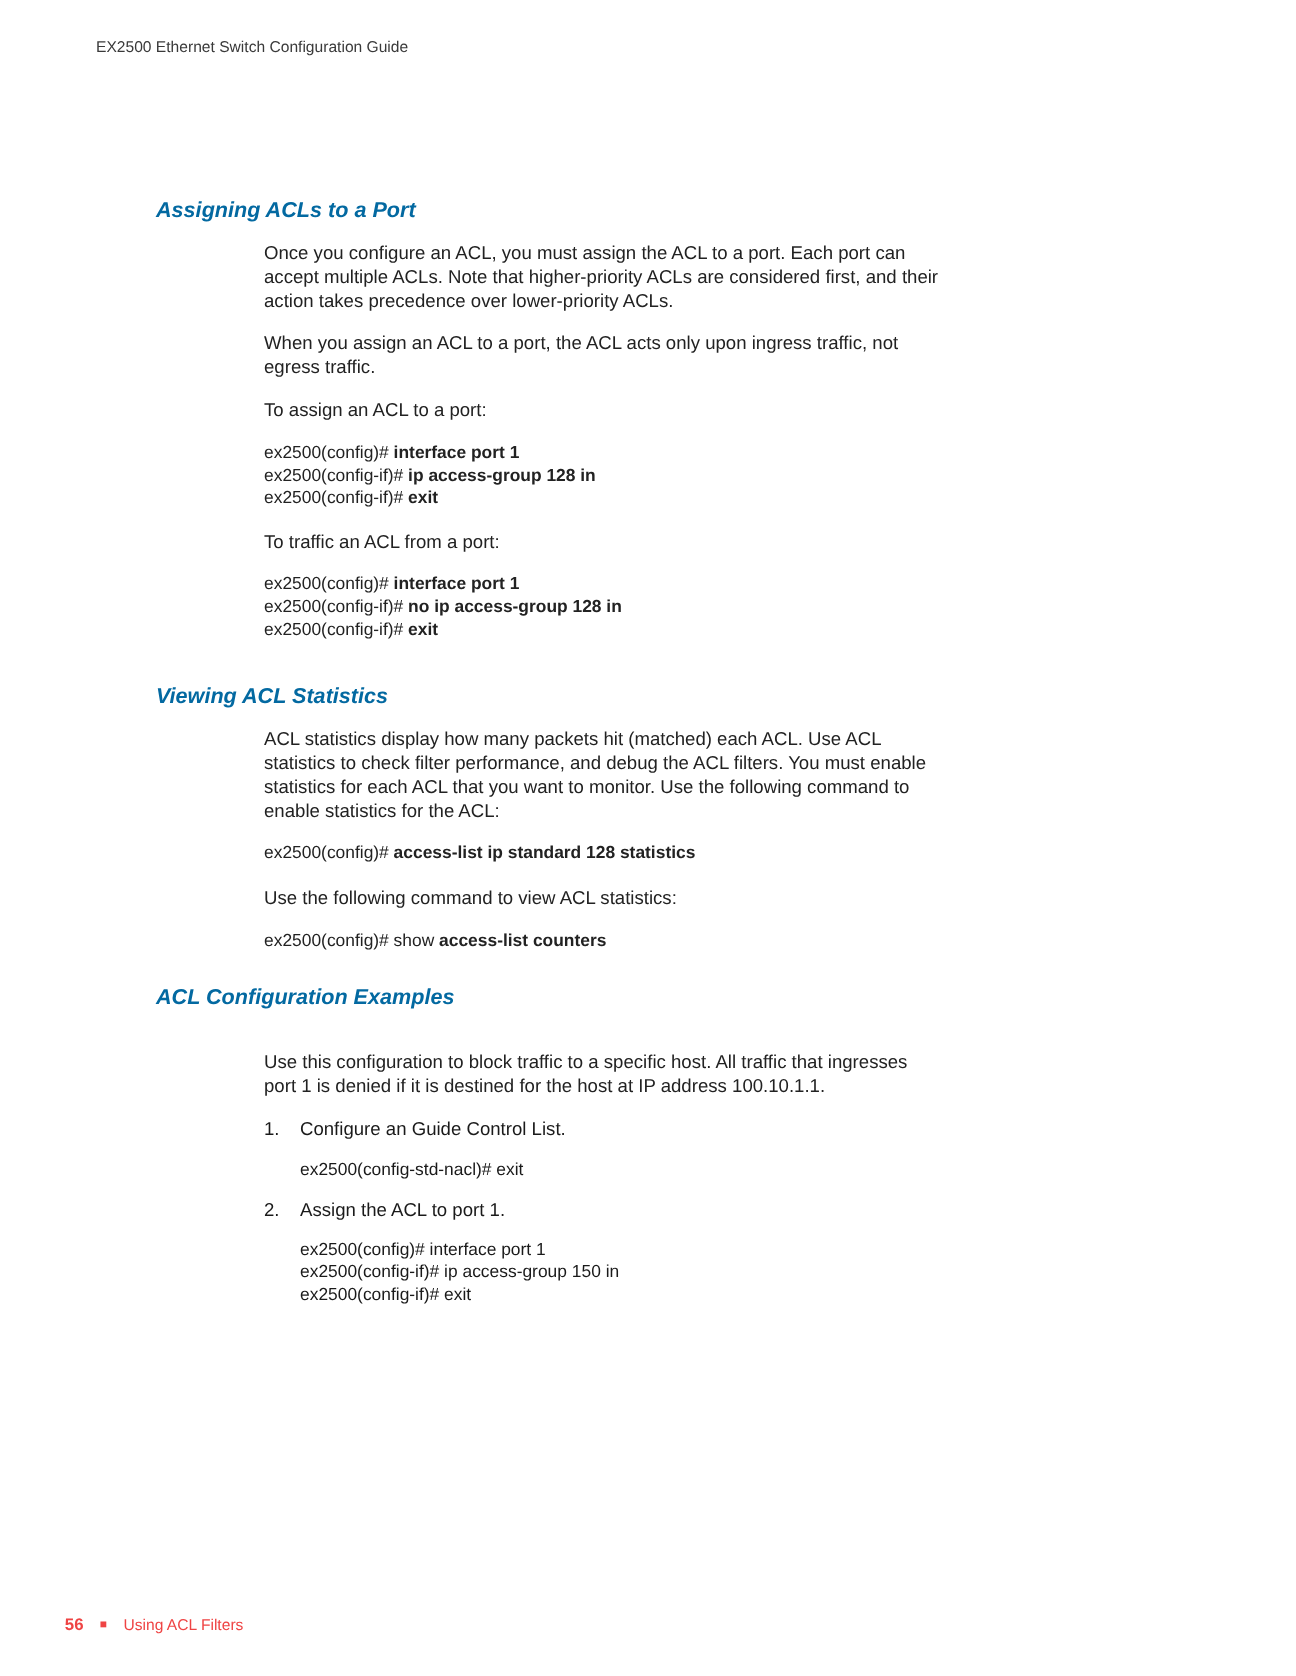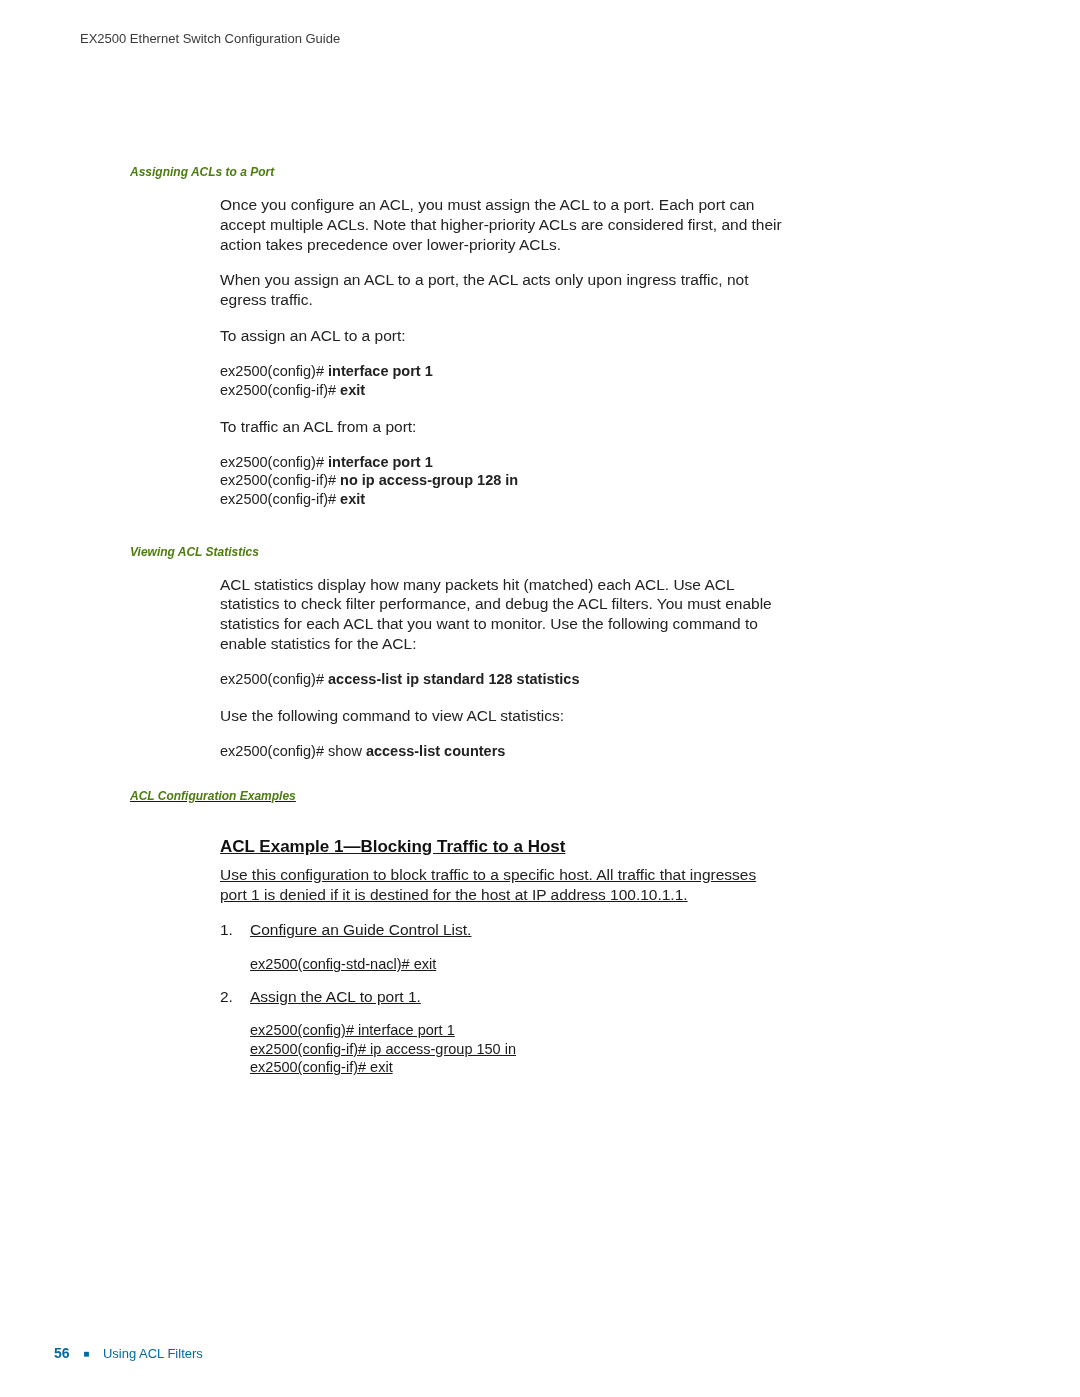--- a/index.html
+++ b/index.html
@@ -28,22 +28,22 @@
   .content {
     position: absolute;
     top: 165px;
     left: 130px;
     width: 820px;
   }
   .section-heading {
     font-family: Verdana, Geneva, sans-serif;
     font-style: italic;
     font-weight: bold;
-    font-size: 12px;
-    color: #4d7c0f;
+    font-size: 18px;
+    color: #0369a1;
     margin: 0 0 16px 0;
   }
   .section-indent {
     margin-left: 90px;
     max-width: 565px;
   }
   .para {
     font-size: 15.5px;
     line-height: 1.28;
     margin: 0 0 16px 0;
@@ -98,53 +98,54 @@
     margin-left: 30px;
     font-size: 14.5px;
     line-height: 1.28;
     margin-bottom: 4px;
   }
   .footer {
     position: absolute;
     bottom: 36px;
     left: 54px;
     font-size: 13px;
-    color: #0369a1;
+    color: #ef4444;
   }
   .footer .pagenum {
     font-weight: bold;
     font-size: 14px;
     margin-right: 10px;
   }
   .footer .sq {
     font-size: 10px;
     vertical-align: 1px;
     margin-right: 10px;
   }
   .sec2 { margin-top: 36px; }
-  .sec3 { margin-top: 28px; text-decoration: underline; }
+  .sec3 { margin-top: 28px; }
   .example-space { margin-top: 34px; }
 </style>
 </head>
 <body>
 
 <div class="page">
 
   <div class="running-header">EX2500 Ethernet Switch Configuration Guide</div>
 
   <div class="content">
 
     <h2 class="section-heading">Assigning ACLs to a Port</h2>
     <div class="section-indent">
       <p class="para">Once you configure an ACL, you must assign the ACL to a port. Each port can accept multiple ACLs. Note that higher-priority ACLs are considered first, and their action takes precedence over lower-priority ACLs.</p>
       <p class="para">When you assign an ACL to a port, the ACL acts only upon ingress traffic, not egress traffic.</p>
       <p class="para">To assign an ACL to a port:</p>
 
       <div class="cmd-block">
         <div class="line"><span class="prompt">ex2500(config)# </span><span class="bold">interface port 1</span></div>
+        <div class="line"><span class="prompt">ex2500(config-if)# </span><span class="bold">ip access-group 128 in</span></div>
         <div class="line"><span class="prompt">ex2500(config-if)# </span><span class="bold">exit</span></div>
       </div>
 
       <p class="para">To traffic an ACL from a port:</p>
 
       <div class="cmd-block">
         <div class="line"><span class="prompt">ex2500(config)# </span><span class="bold">interface port 1</span></div>
         <div class="line"><span class="prompt">ex2500(config-if)# </span><span class="bold">no ip access-group 128 in</span></div>
         <div class="line"><span class="prompt">ex2500(config-if)# </span><span class="bold">exit</span></div>
       </div>
@@ -164,21 +165,20 @@
         <div class="cmd-block">
           <div class="line"><span class="prompt">ex2500(config)# show </span><span class="bold">access-list counters</span></div>
         </div>
       </div>
     </div>
 
     <div class="sec3">
       <h2 class="section-heading">ACL Configuration Examples</h2>
 
       <div class="section-indent example-space">
-        <h3 class="subsection-heading">ACL Example 1—Blocking Traffic to a Host</h3>
         <p class="para">
           <span>Use this configuration to block traffic to a specific host. All traffic that ingresses port 1 is denied if it is destined for the host at IP address </span><span>100.10.1.1.</span>
         </p>
 
         <ol class="numbered">
           <li>
             <span class="step-num">1.</span>
             <div class="step-text">Configure an Guide Control List.</div>
             <div class="step-cmd">
               <div class="line"><span class="prompt">ex2500(config-std-nacl)# </span><span class="bold">exit</span></div>

